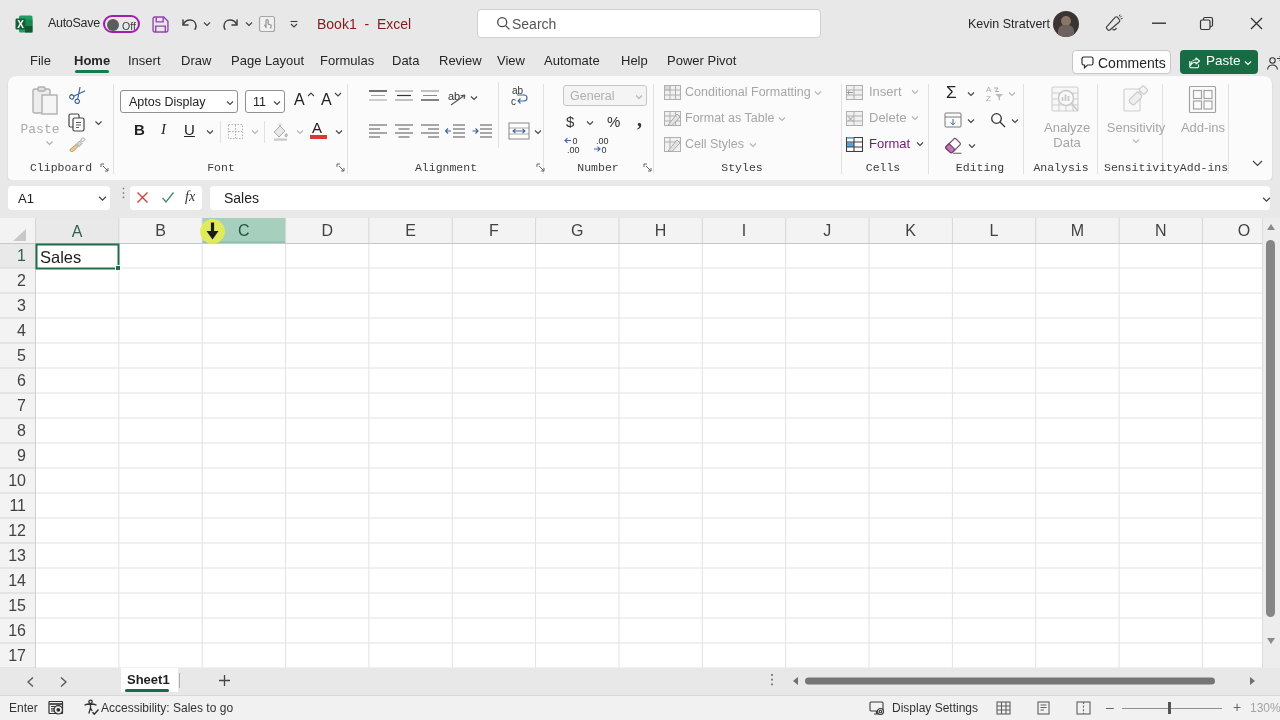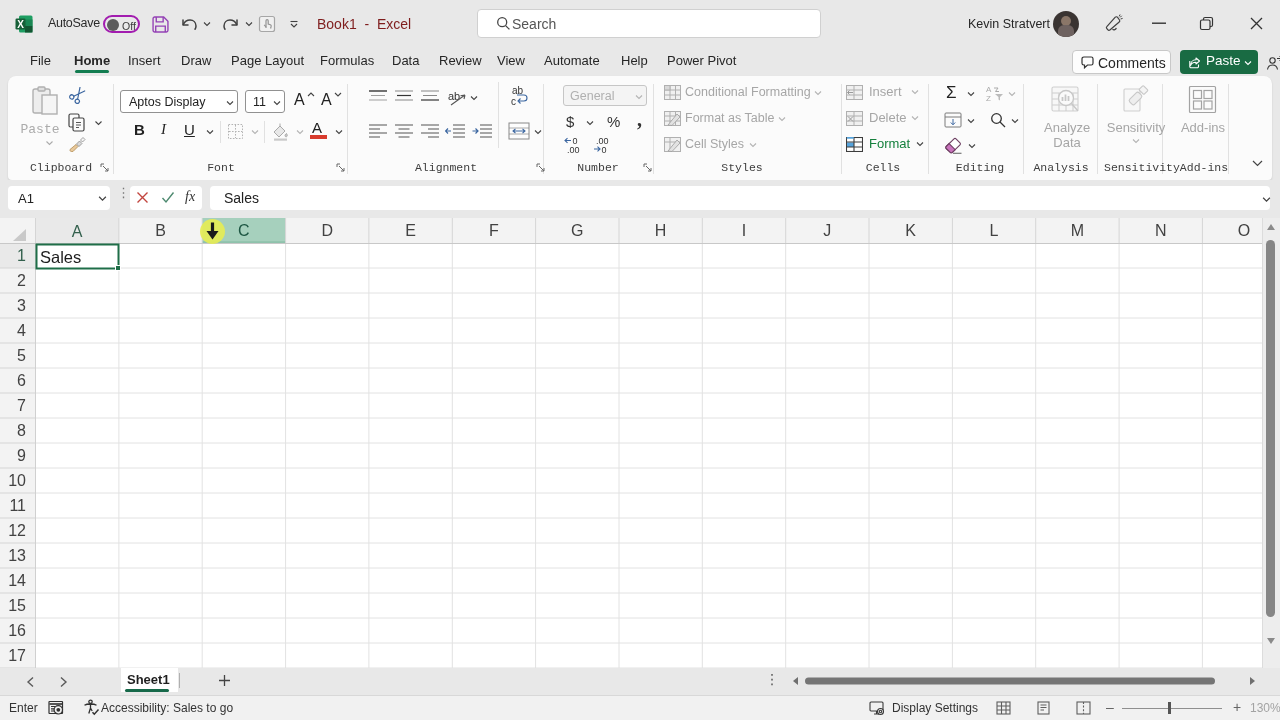--- a/index.html
+++ b/index.html
@@ -411,21 +411,21 @@
   <span class="abs gray" style="left:861px;top:34px;font-size:13px">Delete</span>
   <svg class="abs" style="left:903px;top:39px" width="8" height="6" viewBox="0 0 8 6" fill="none" stroke="#b4b4b4" stroke-width="1.1">
       <path d="M1 1.5 L4 4.5 L7 1.5"></path>
     </svg>
   <svg class="abs" style="left:838px;top:61px" width="17" height="15" viewBox="0 0 17 15" fill="none" stroke="#3d3d3d" stroke-width="1.1">
     <rect x="0.5" y="0.5" width="16" height="14" fill="#fff"></rect>
     <rect x="1" y="5.5" width="7" height="4.5" fill="#56a4dd" stroke="none"></rect>
     <path d="M0.5 5 H16.5 M0.5 10 H16.5 M8 0.5 V14.5"></path>
     <path d="M0.8 0.8 H7.8" stroke="#56a4dd" stroke-width="1.8"></path>
   </svg>
-  <span class="abs" style="left:861px;top:60px;font-size:13px;color:#15803d">Format</span>
+  <span class="abs" style="left:861px;top:60px;font-size:13px;color:#701a75">Format</span>
   <svg class="abs" style="left:908px;top:65px" width="8" height="6" viewBox="0 0 8 6" fill="none" stroke="#444" stroke-width="1.1">
       <path d="M1 1.5 L4 4.5 L7 1.5"></path>
     </svg>
   <span class="glabel" style="left:835px;width:80px">Cells</span>
 
   
   <span class="abs" style="left:938px;top:7px;font-size:17px;color:#222">Σ</span>
   <svg class="abs" style="left:959px;top:15px" width="8" height="6" viewBox="0 0 8 6" fill="none" stroke="#444" stroke-width="1.1">
       <path d="M1 1.5 L4 4.5 L7 1.5"></path>
     </svg>

